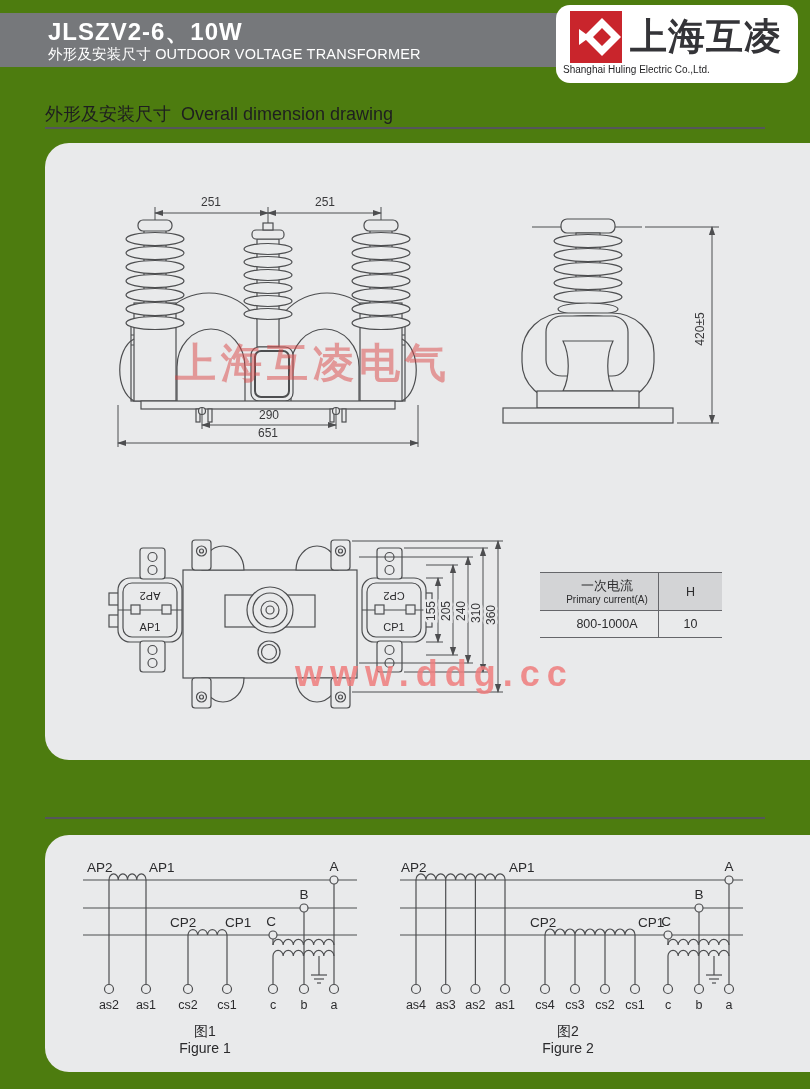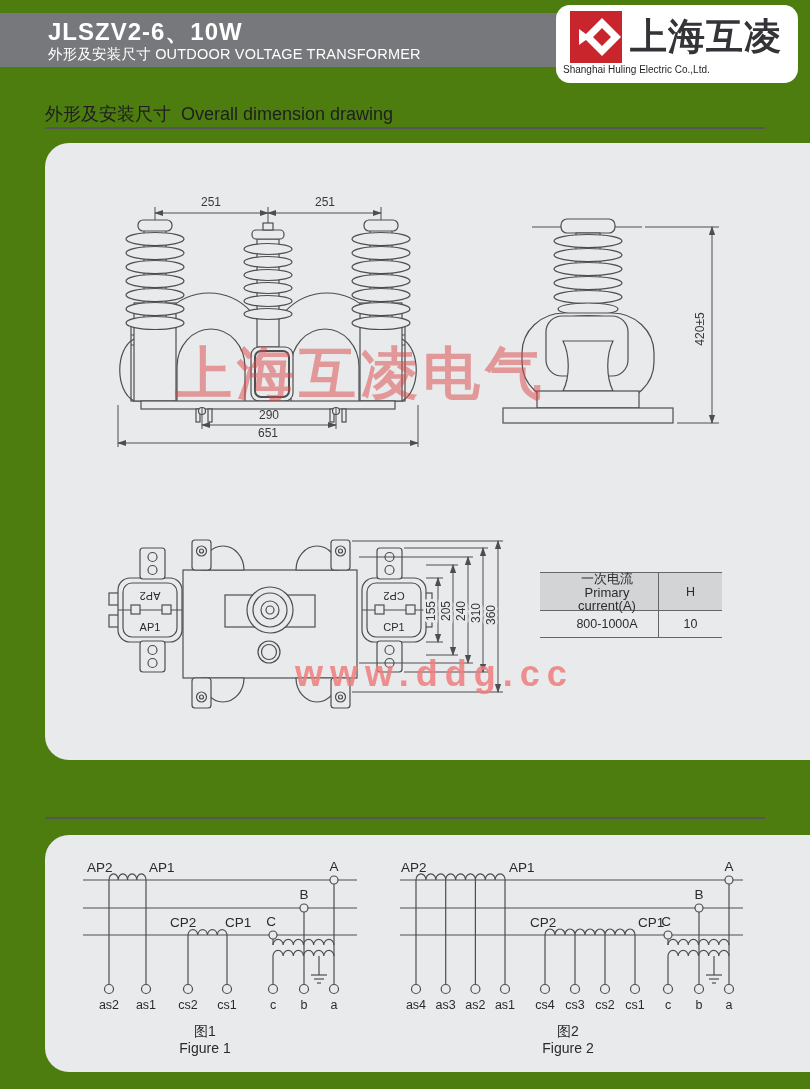--- a/index.html
+++ b/index.html
@@ -32,35 +32,35 @@
   #rule2 { top:817px; }
 
   
   .gbox { position:absolute; left:45px; width:808px; background:#e9eaeb;border-radius:24px; }
   #box1 { top:143px; height:617px; }
   #box2 { top:835px; height:237px; }
   .gbox svg { position:absolute; left:0; top:0; display:block; }
 
   
   .wm { position:absolute; font-weight:bold; white-space:nowrap; z-index:3; pointer-events:none; }
-  .wm1 { left:130px; top:193px; font-size:57px; letter-spacing:5px; color:rgba(220,70,70,0.50); }
+  .wm1 { left:130px; top:193px; font-size:41px; letter-spacing:5px; color:rgba(220,70,70,0.50); }
   .wm2 { left:221px; top:448px; font-size:43px; letter-spacing:2px; color:rgba(239,125,125,0.85); }
   .wm3 { left:250px; top:490px; font-size:36px; letter-spacing:7px; color:rgba(239,125,125,0.85);margin-top:20px; }
 
   
   .dim-table { position:absolute; left:495px; top:429px; width:182px; z-index:2;
                border-top:1.5px solid #65666a; font-size:12.5px; color:#2c2c2e; }
   .dt-row { display:flex; border-bottom:1.5px solid #65666a; align-items:stretch; }
   .dt-row.hd { background:#d3d4d6; height:38px; }
   .dt-row.bd { height:27px; }
   .dt-c1 { width:119px; text-align:center; border-right:1.5px solid #65666a;
            display:flex; flex-direction:column; justify-content:center;padding-left:16px; }
   .dt-c2 { flex:1; text-align:center; display:flex; flex-direction:column; justify-content:center; }
   .dt-c1 .l1 { font-size:13px; line-height:15px; }
-  .dt-c1 .l2 { font-size:13px; line-height:13px; }
+  .dt-c1 .l2 { font-size:10px; line-height:13px; }
 
   
   .ln   { stroke:#4d4e50; stroke-width:1.2; fill:none; }
   .lnF  { stroke:#4d4e50; stroke-width:1.2; fill:#e9eaeb; }
   .lnT  { stroke:#4d4e50; stroke-width:2;   fill:#e9eaeb; }
   .dim  { stroke:#4d4e50; stroke-width:1;   fill:none; }
   .dtx  { font-size:12px; fill:#39393b; }
   .halo { paint-order:stroke; stroke:#e9eaeb; stroke-width:5px; }
   .lbl  { font-size:12.5px; fill:#2b2b2d; }
   .lblB { font-size:13.5px; fill:#2b2b2d; }

